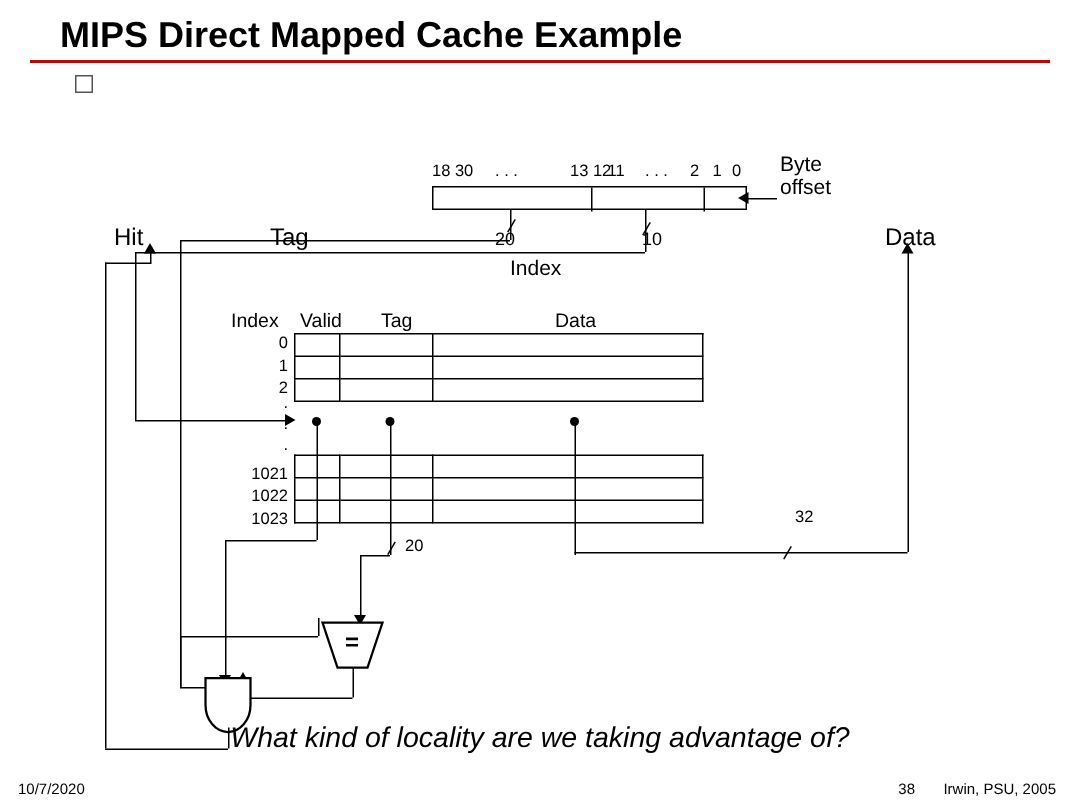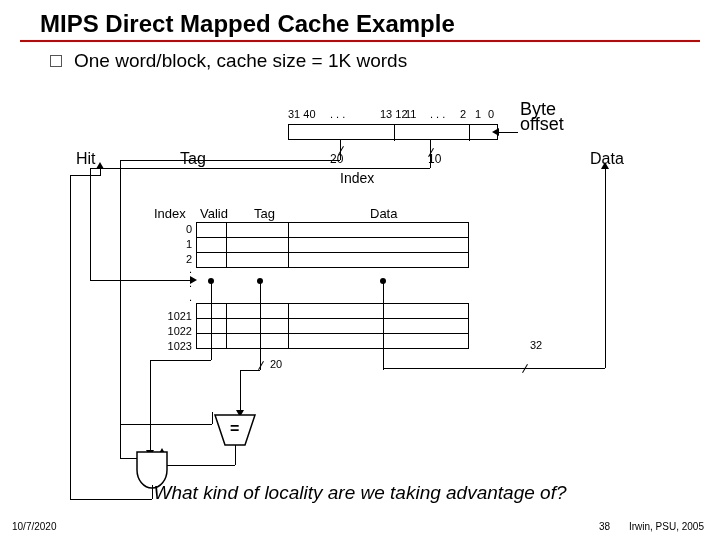--- a/index.html
+++ b/index.html
@@ -2,21 +2,21 @@
 <html><head>
 <meta charset="utf-8">
 <style>
   * { box-sizing: border-box; margin: 0; padding: 0; }
   body { font-family: Arial, sans-serif; width: 720px; height: 540px; position: relative; background: #fff; overflow: hidden; }
   .title { font-size: 24px; font-weight: bold; padding: 10px 0 2px 40px; }
   .redline { border-top: 2px solid #c00; margin: 0 20px 8px 20px; }
   .subtitle-row { display: flex; align-items: center; padding-left: 50px; font-size: 19px; }
   .bullet { width: 12px; height: 12px; border: 1px solid #555; margin-right: 12px; }
   .diagram { position: absolute; left: 40px; top: 80px; width: 640px; height: 400px; }
-  .lbl { position: absolute; font-size: 18px; }
+  .lbl { position: absolute; font-size: 14px; }
   .small { font-size: 12px; }
   .tiny { font-size: 11px; }
   .addrbox { position: absolute; left: 248px; top: 44px; width: 210px; height: 16px; border: 1px solid #000; }
   .addrbox .seg1 { position: absolute; left: 105px; top: 0; width: 1px; height: 16px; background: #000; }
   .addrbox .seg2 { position: absolute; left: 180px; top: 0; width: 1px; height: 16px; background: #000; }
   .cache-table { position: absolute; left: 156px; top: 142px; border-collapse: collapse; }
   .cache-table td { border: 1px solid #000; height: 15px; font-size: 10px; padding: 0; }
   .cache-table .col-valid { width: 30px; }
   .cache-table .col-tag { width: 62px; }
   .cache-table .col-data { width: 180px; }
@@ -41,26 +41,25 @@
   .footer-credit { position: absolute; bottom: 8px; right: 16px; font-size: 10px; }
   .dot { position: absolute; width: 6px; height: 6px; background: #000; border-radius: 50%; }
 </style>
 </head>
 <body>
 
 <div class="title">MIPS Direct Mapped Cache Example</div>
 <div class="redline"></div>
 <div class="subtitle-row">
   <span class="bullet"></span>
-  <span>One word/block, cache size = 1K words</span>
 </div>
 
 <div class="diagram">
 
-  <span class="lbl tiny" style="left:248px; top:28px">31 40</span>
+  <span class="lbl tiny" style="left:248px; top:28px">18 30</span>
   <span class="lbl tiny" style="left:290px; top:28px">. . .</span>
   <span class="lbl tiny" style="left:340px; top:28px">13 12</span>
   <span class="lbl tiny" style="left:365px; top:28px">11</span>
   <span class="lbl tiny" style="left:390px; top:28px">. . .</span>
   <span class="lbl tiny" style="left:420px; top:28px">2</span>
   <span class="lbl tiny" style="left:435px; top:28px">1</span>
   <span class="lbl tiny" style="left:448px; top:28px">0</span>
 
   <div class="addrbox">
     <div class="seg1"></div>

